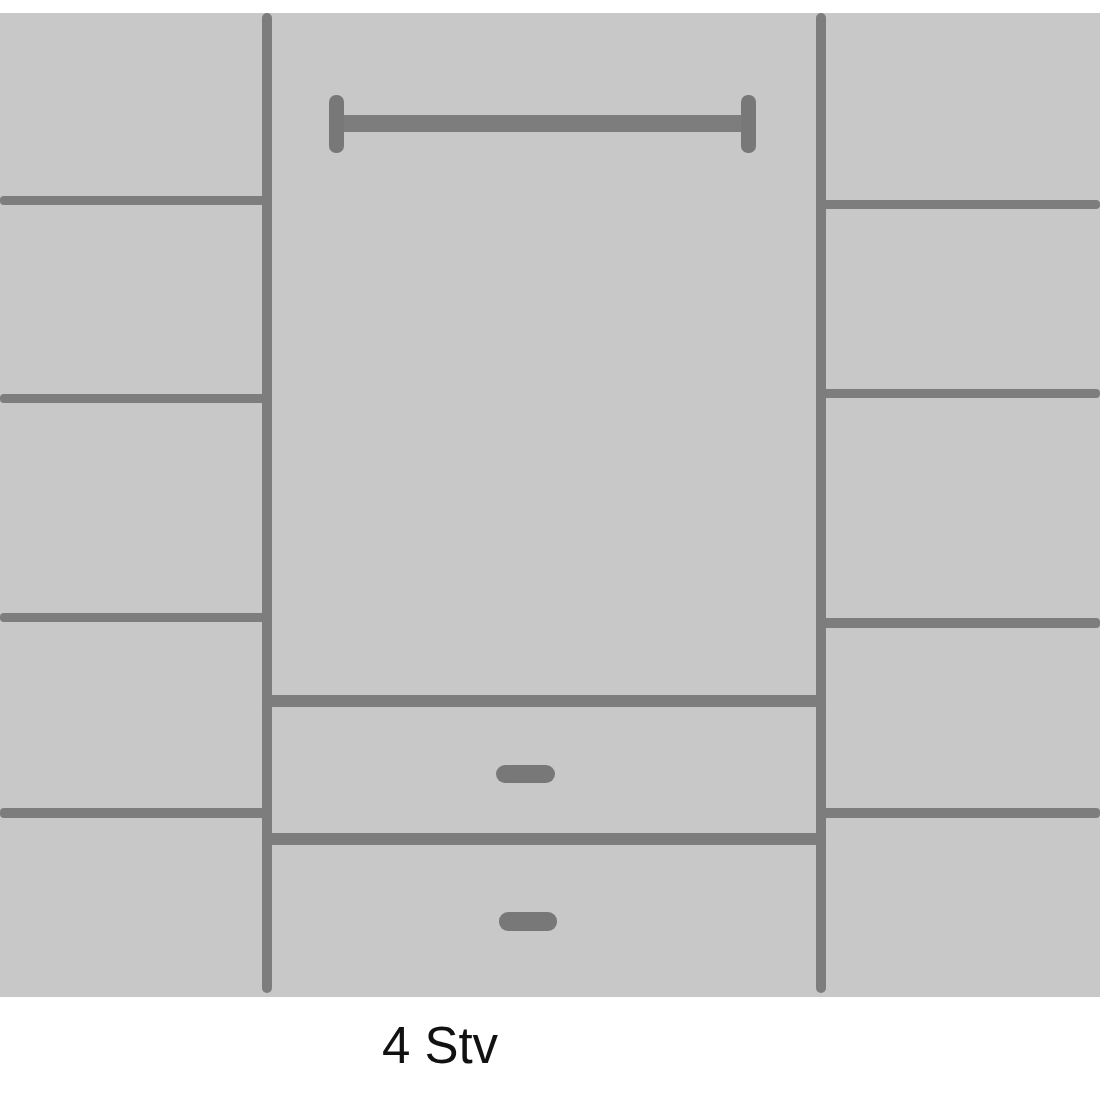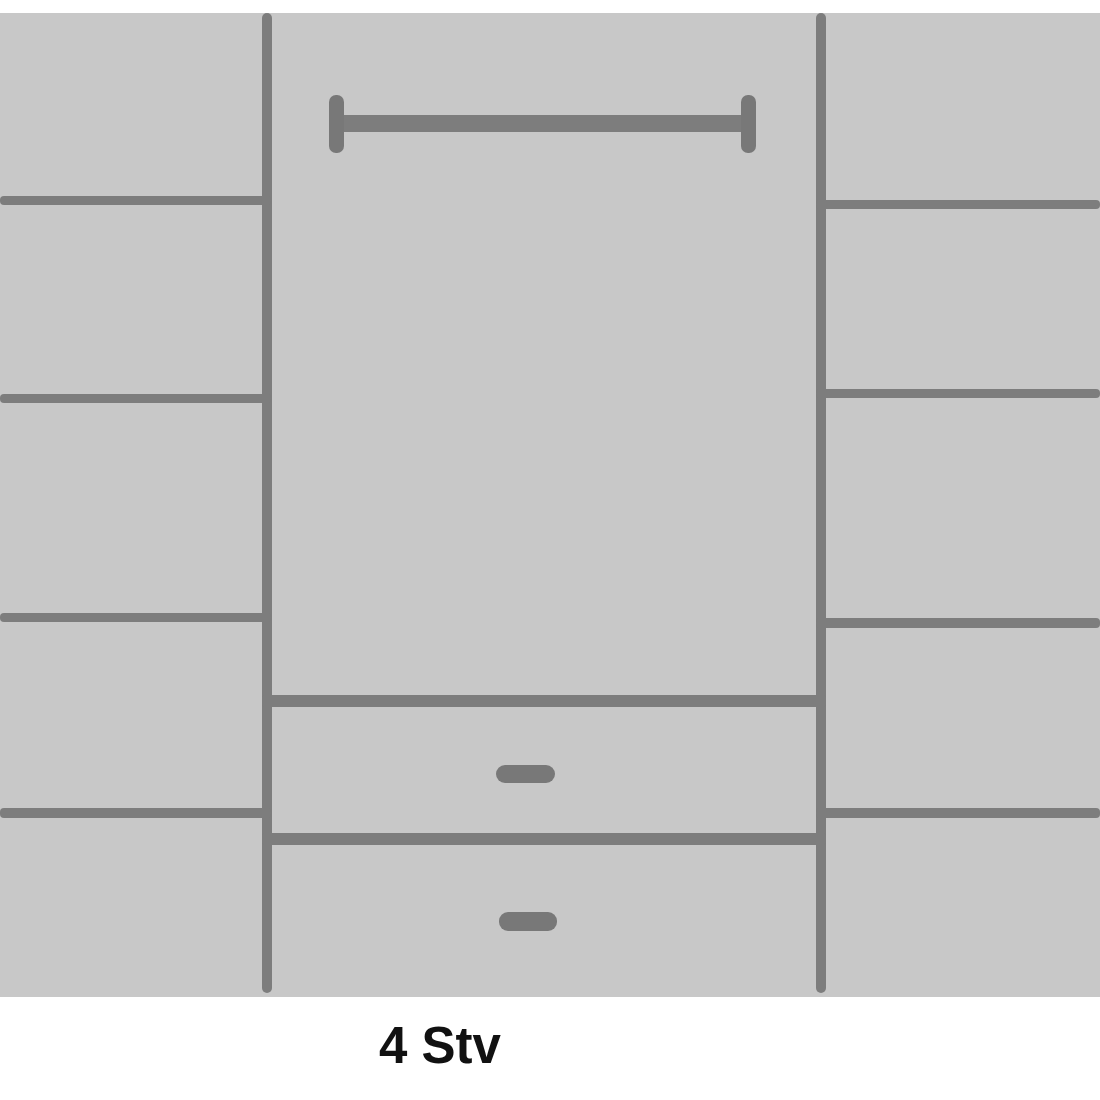--- a/index.html
+++ b/index.html
@@ -25,21 +25,21 @@
   .part.line { background: var(--line-fill, #7d7d7d); }
   .part.rail { background: var(--line-fill, #7d7d7d); }
   .part.fitting { background: var(--fitting-fill, #787878); }
   #quantity-label {
     position: absolute;
     left: 280px;
     top: 1020px;
     width: 320px;
     text-align: center;
     font-size: 51px;
-    font-weight: 700;
+    font-weight: 400;
     letter-spacing: 0px;
     color: var(--label-color, #111111);
     line-height: 1.0;
   }
 </style>
 </head>
 <body>
 
 <div id="canvas">
   <div id="wardrobe-body" style="left: 0px; top: 13px; width: 1100px; height: 984px;"></div>

